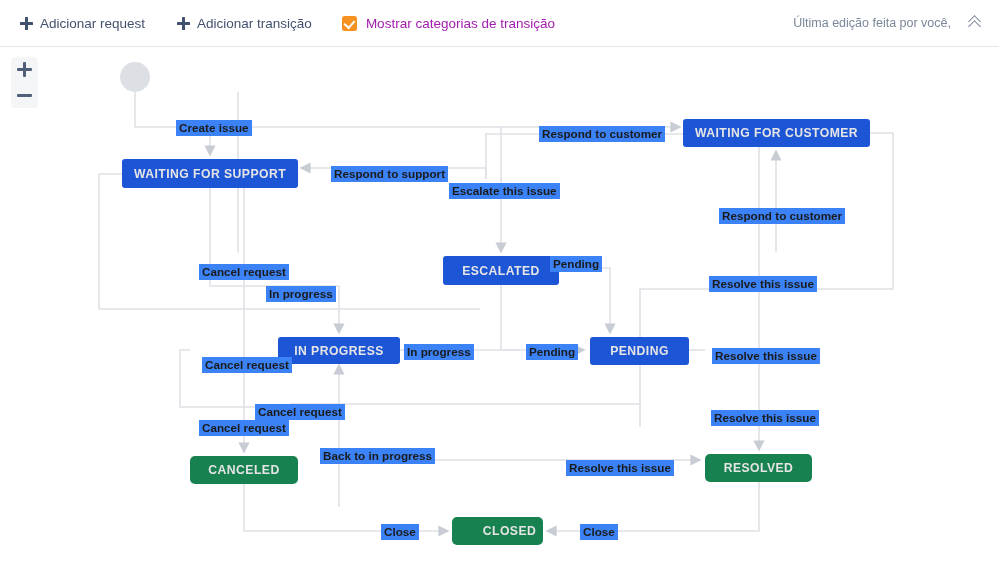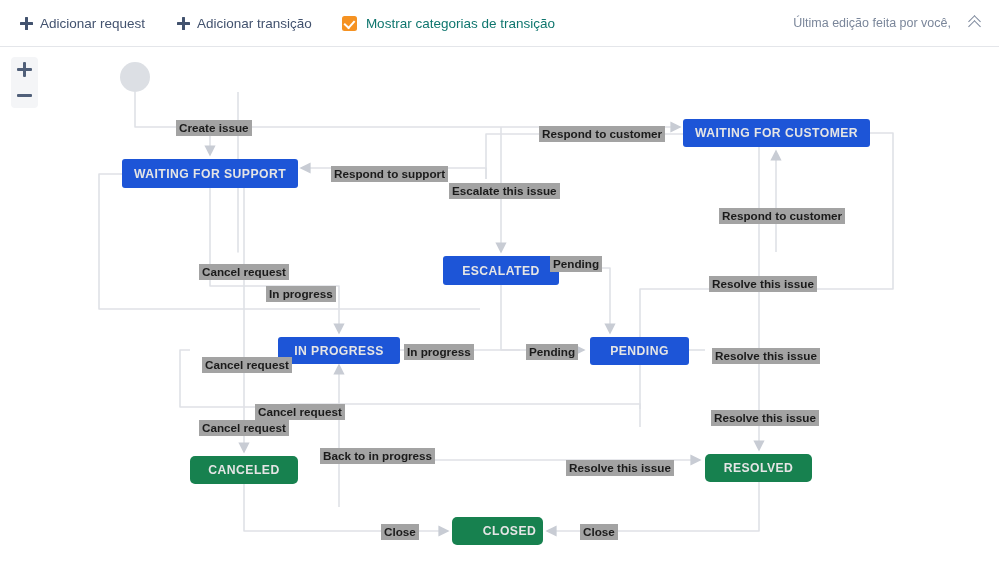--- a/index.html
+++ b/index.html
@@ -41,21 +41,21 @@
   .tb-check { margin-left: 30px; display: flex; align-items: center; gap: 9px; cursor: pointer; }
   .chk-box {
     width: 15px; height: 15px; border-radius: 2.5px;
     background: #f59222; position: relative; flex: 0 0 15px;
   }
   .chk-box::after {
     content: ""; position: absolute; left: 4px; top: 2px;
     width: 4.5px; height: 8px; border: solid #ffffff;
     border-width: 0 2px 2px 0; transform: rotate(42deg);
   }
-  .chk-label { color: #0f766e; font-size: 13.5px; white-space: nowrap; }
+  .chk-label { color: #a21caf; font-size: 13.5px; white-space: nowrap; }
 
   #tb-right {
     margin-left: auto; margin-right: 16px;
     display: flex; align-items: center; gap: 16px;
   }
   #last-edit { color: #7a869a; font-size: 12.5px; white-space: nowrap; }
   .dchev {
     position: relative; width: 16px; height: 16px; cursor: pointer; flex: 0 0 16px;
   }
   .dchev span {
@@ -95,21 +95,21 @@
   }
   .node.blue { background: #1d55d7; border-radius: 3px; }
   .node.green { background: #17814f; border-radius: 5px; }
   .node.start {
     background: #dcdfe4; border-radius: 50%; width: 30px; height: 30px; z-index: 12;
   }
 
   
   .elabel {
     position: absolute; font-size: 11.7px; font-weight: bold;
-    color: #1b1b1b; background: #a3a3a3; white-space: nowrap;
+    color: #1b1b1b; background: #3b82f6; white-space: nowrap;
     padding: 1px 3px; z-index: 20; line-height: 14px;
     font-family: "Liberation Sans", sans-serif;
   }
 </style>
 </head>
 <body>
 
 <div id="app">
 
   <div id="toolbar">

